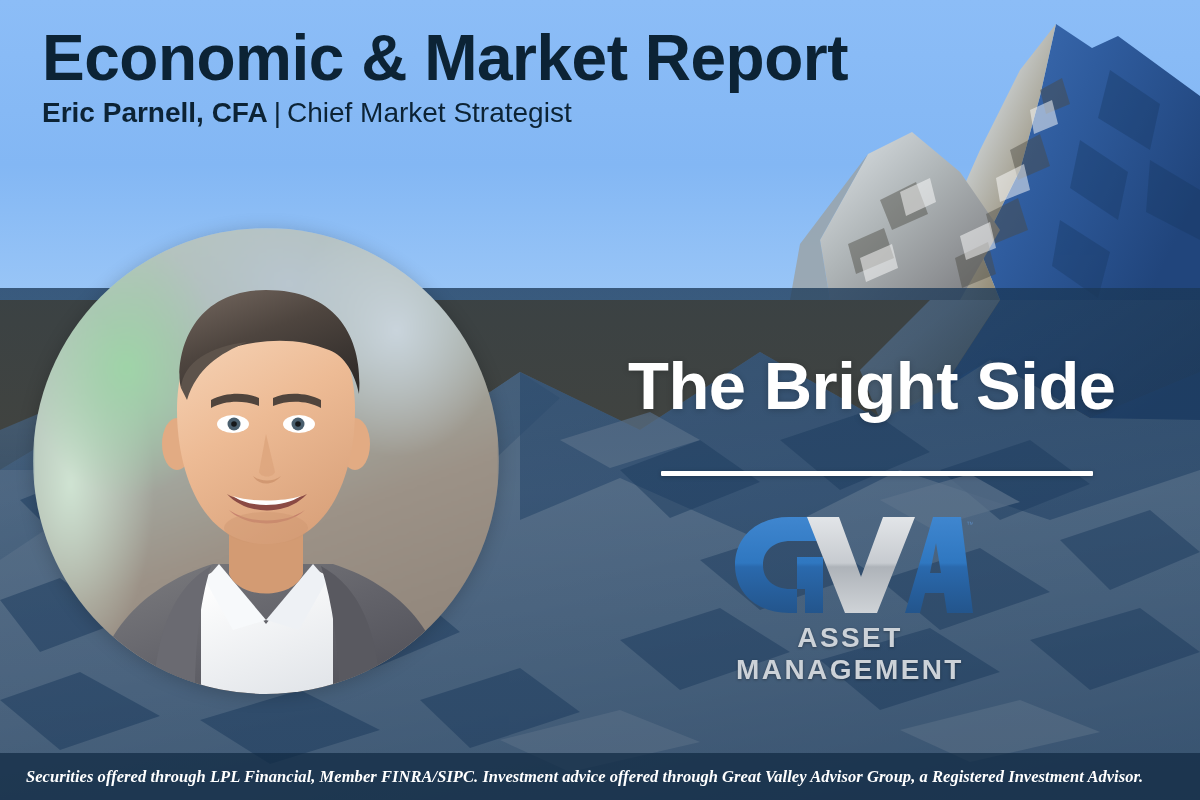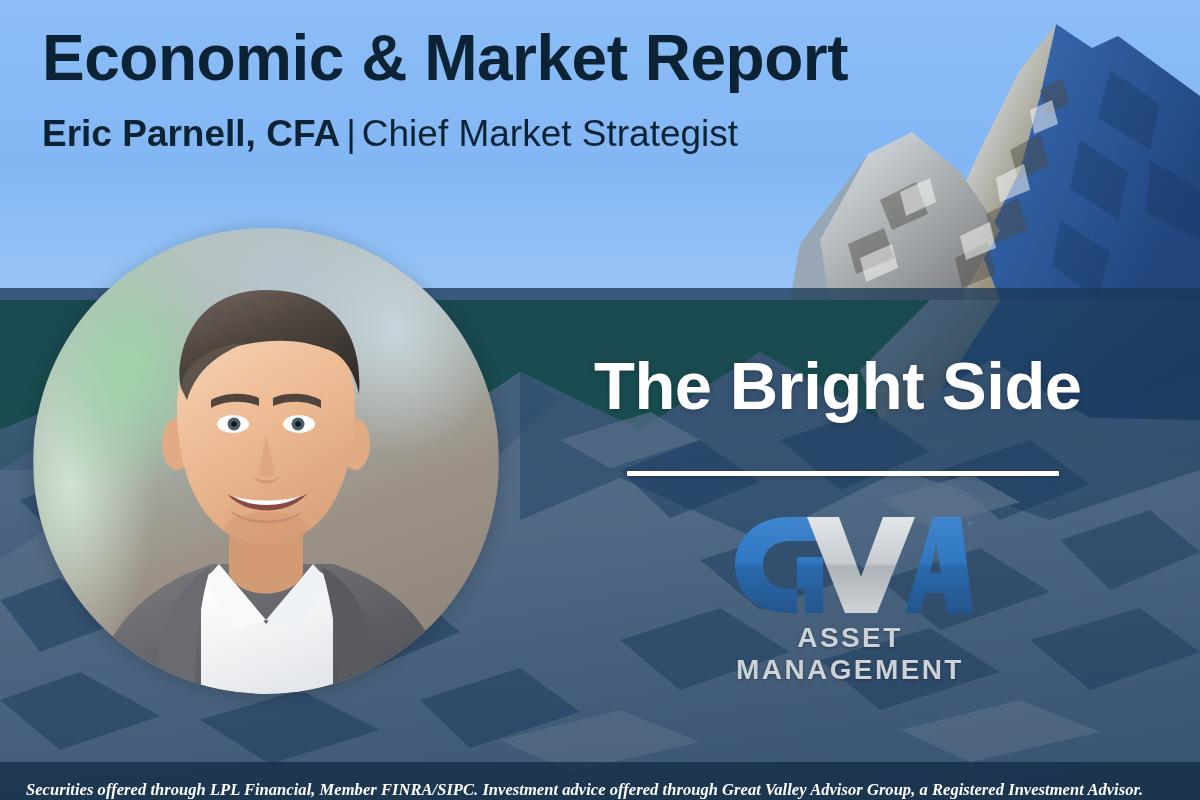--- a/index.html
+++ b/index.html
@@ -6,21 +6,21 @@
   * { margin:0; padding:0; box-sizing:border-box; }
   html,body { background:#222; }
   body {
     font-family:"Liberation Sans", sans-serif;
     display:flex; align-items:flex-start; justify-content:flex-start;
   }
   .banner {
     position:relative;
     width:1200px; height:800px;
     overflow:hidden;
-    background:#15803d;
+    background:#a16207;
     user-select:none;
   }
 
   
   .sky {
     position:absolute; left:0; top:0; width:1200px; height:300px;
     background:linear-gradient(180deg,#8cbdf7 0%, #83b7f4 55%, #9ac6f7 100%);
   }
 
   
@@ -42,21 +42,21 @@
     pointer-events:none;
   }
 
   
   .header { position:absolute; left:42px; top:26px; z-index:40; }
   .report-title {
     font-size:64px; font-weight:700; color:#0c2335;
     letter-spacing:-0.5px; line-height:1.0; white-space:nowrap;
   }
   .byline {
-    margin-top:24px; font-size:37px; color:#0c2335;
+    margin-top:8px; font-size:28px; color:#0c2335;
     white-space:nowrap; line-height:1.1;
   }
   .byline .name { font-weight:700; }
   .byline .sep  { font-weight:300; padding:0 6px; }
   .byline .role { font-weight:400; }
 
   
   .portrait {
     position:absolute; left:33px; top:228px;
     width:466px; height:466px; border-radius:50%;
@@ -69,21 +69,21 @@
       radial-gradient(ellipse 150px 200px at 20% 30%, #9fd4a8 0%, rgba(159,212,168,0) 65%),
       radial-gradient(ellipse 120px 260px at 8%  55%, #cfe3d2 0%, rgba(207,227,210,0) 70%),
       radial-gradient(ellipse 150px 180px at 78% 22%, #c9d4dc 0%, rgba(201,212,220,0) 70%),
       radial-gradient(ellipse 200px 160px at 55% 12%, #b9c6cf 0%, rgba(185,198,207,0) 70%),
       linear-gradient(160deg,#b9c9c4 0%, #a8b5ae 35%, #9c9287 62%, #8d8176 100%);
     filter:blur(1px);
   }
   .portrait svg { position:absolute; inset:0; width:466px; height:466px; }
 
   
-  .headline-block { position:absolute; left:594px; top:352px; z-index:40; width:470px;text-align:center; }
+  .headline-block { position:absolute; left:628px; top:352px; z-index:40; width:470px;text-align:center; }
   .headline {
     font-size:67px; font-weight:700; color:#ffffff;
     line-height:1.0; letter-spacing:-0.5px; white-space:nowrap;
     text-shadow:0 1px 6px rgba(0,0,0,0.22);
   }
   .divider {
     margin-top:52px; margin-left:33px;
     width:432px; height:5px; background:#ffffff; border-radius:1px;
     box-shadow:0 1px 4px rgba(0,0,0,0.25);
   }
@@ -93,23 +93,23 @@
   .logo svg { display:block; margin:0 auto; }
   .logo-sub {
     margin-top:7px;
     font-size:28px; font-weight:700; letter-spacing:2.4px;
     color:#ccd2d8; text-align:center;
     text-shadow:0 1px 3px rgba(0,0,0,0.35);
   }
 
   
   .footer {
-    position:absolute; left:0; bottom:0; width:1200px; height:38px;
+    position:absolute; left:0; bottom:0; width:1200px; height:47px;
     background:rgba(17,41,66,0.72);
-    display:flex; align-items:flex-end; z-index:50;
+    display:flex; align-items:center; z-index:50;
   }
   .footer-text {
     font-family:"Liberation Serif", serif;
     font-style:italic; font-weight:700;
     font-size:16.5px; color:#ffffff;
     padding-left:26px; white-space:nowrap;
     letter-spacing:0.05px;
   }
 </style>
 </head>

